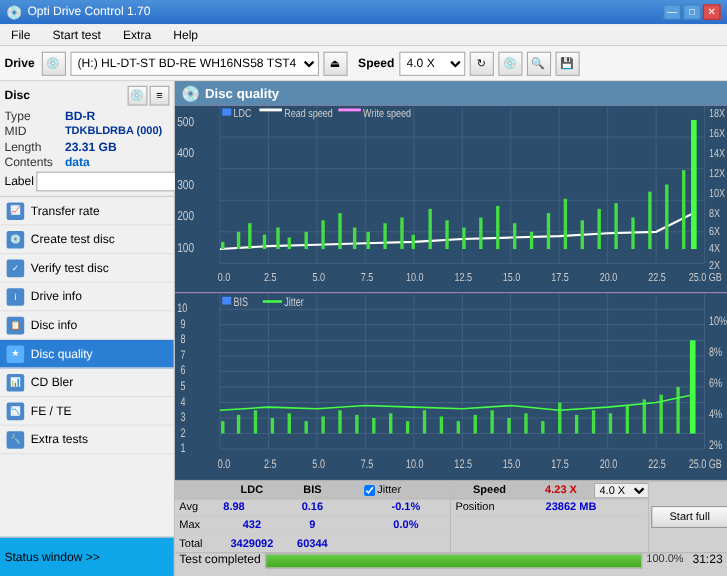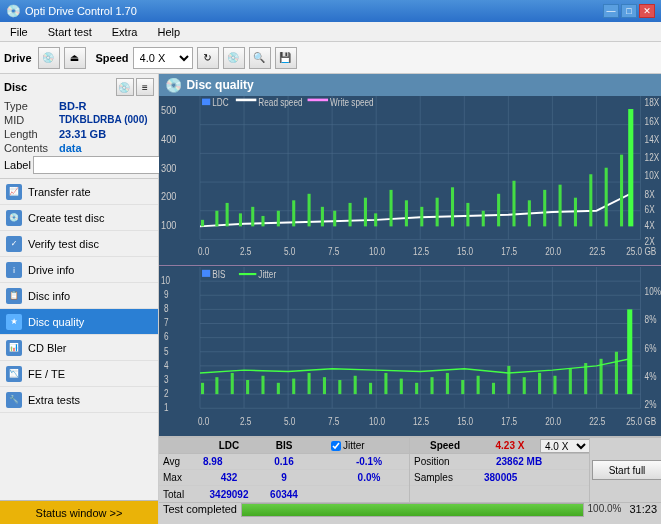--- a/index.html
+++ b/index.html
@@ -159,30 +159,29 @@
       border-radius: 2px;
       display: flex; align-items: center; justify-content: center;
       font-size: 9px;
       color: white;
       flex-shrink: 0;
     }
     .nav-item.active .nav-item-icon { background: #5ab0ff; }
 
     
     .sidebar-status {
-      height: 24px;
-      background: #eab308;
+      height: 36px;
+      background: #0ea5e9;
       border-top: 1px solid #bbb;
       display: flex;
       align-items: center;
       padding: 0 4px;
       font-size: 11px;
       cursor: pointer;
       gap: 2px;
-      justify-content: center;
     }
 
     
     .content-area {
       flex: 1;
       display: flex;
       flex-direction: column;
       background: #3a5a7a;
       overflow: hidden;
     }
@@ -286,20 +285,23 @@
 <div class="menu-bar">
   <span class="menu-item">File</span>
   <span class="menu-item">Start test</span>
   <span class="menu-item">Extra</span>
   <span class="menu-item">Help</span>
 </div>
 
 <div class="toolbar">
   <span class="toolbar-label">Drive</span>
   <button class="toolbar-btn">💿</button>
+  <select class="drive-select">
+    <option>(H:) HL-DT-ST BD-RE  WH16NS58 TST4</option>
+  </select>
   <button class="toolbar-btn">⏏</button>
   <span class="speed-label">Speed</span>
   <select class="speed-select">
     <option>4.0 X</option>
   </select>
   <button class="toolbar-btn">↻</button>
   <button class="toolbar-btn">💿</button>
   <button class="toolbar-btn">🔍</button>
   <button class="toolbar-btn">💾</button>
 </div>
@@ -632,24 +634,20 @@
             <select style="font-size:10px; height:14px; border:1px solid #aaa;">
               <option>4.0 X</option>
             </select>
           </div>
 
           <div style="display:grid; grid-template-columns:70px 110px; height:16px; align-items:center; border-bottom:1px solid #ccc;">
             <span style="padding:0 4px;">Position</span>
             <span style="padding:0 4px; color:#0000cc; font-weight:bold;margin-left:12px;">23862 MB</span>
           </div>
 
-          <div style="display:grid; grid-template-columns:70px 110px; height:16px; align-items:center; border-bottom:1px solid #ccc;">
-            <span style="padding:0 4px;">Samples</span>
-            <span style="padding:0 4px; color:#0000cc; font-weight:bold;">380005</span>
-          </div>
           <div style="height:16px;"></div>
         </div>
 
         <div style="display:flex; flex-direction:column; gap:2px; padding:2px; border-left:1px solid #bbb; justify-content:center;">
           <button class="action-btn">Start full</button>
         </div>
       </div>
     </div>
 
     <div class="bottom-bar">

